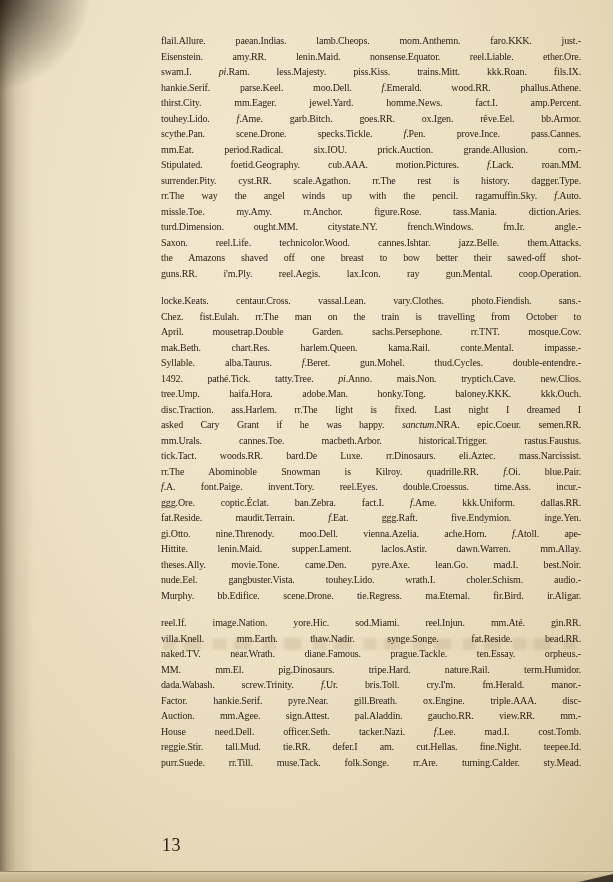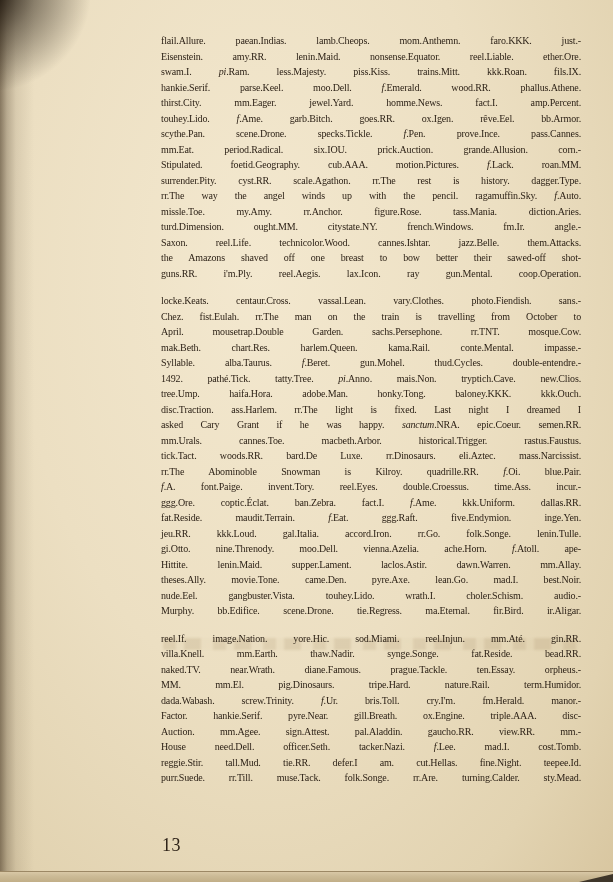--- a/index.html
+++ b/index.html
@@ -135,21 +135,20 @@
       <div class="line">1492. pathé.Tick. tatty.Tree. <i>pi</i>.Anno. mais.Non. tryptich.Cave. new.Clios.</div>
       <div class="line">tree.Ump. haifa.Hora. adobe.Man. honky.Tong. baloney.KKK. kkk.Ouch.</div>
       <div class="line">disc.Traction. ass.Harlem. rr.The light is fixed. Last night I dreamed I</div>
       <div class="line">asked Cary Grant if he was happy. <i>sanctum</i>.NRA. epic.Coeur. semen.RR.</div>
       <div class="line">mm.Urals. cannes.Toe. macbeth.Arbor. historical.Trigger. rastus.Faustus.</div>
       <div class="line">tick.Tact. woods.RR. bard.De Luxe. rr.Dinosaurs. eli.Aztec. mass.Narcissist.</div>
       <div class="line">rr.The Abominoble Snowman is Kilroy. quadrille.RR. <i>f</i>.Oi. blue.Pair.</div>
       <div class="line"><i>f</i>.A. font.Paige. invent.Tory. reel.Eyes. double.Croessus. time.Ass. incur.-</div>
       <div class="line">ggg.Ore. coptic.Éclat. ban.Zebra. fact.I. <i>f</i>.Ame. kkk.Uniform. dallas.RR.</div>
       <div class="line">fat.Reside. maudit.Terrain. <i>f</i>.Eat. ggg.Raft. five.Endymion. inge.Yen.</div>
-      <div class="line">jeu.RR. kkk.Loud. gal.Italia. accord.Iron. rr.Go. folk.Songe. lenin.Tulle.</div>
       <div class="line">gi.Otto. nine.Threnody. moo.Dell. vienna.Azelia. ache.Horn. <i>f</i>.Atoll. ape-</div>
       <div class="line">Hittite. lenin.Maid. supper.Lament. laclos.Astir. dawn.Warren. mm.Allay.</div>
       <div class="line">theses.Ally. movie.Tone. came.Den. pyre.Axe. lean.Go. mad.I. best.Noir.</div>
       <div class="line">nude.Eel. gangbuster.Vista. touhey.Lido. wrath.I. choler.Schism. audio.-</div>
       <div class="line">Murphy. bb.Edifice. scene.Drone. tie.Regress. ma.Eternal. fir.Bird. ir.Aligar.</div>
     </div>
     <div class="paragraph">
       <div class="line">reel.If. image.Nation. yore.Hic. sod.Miami. reel.Injun. mm.Até. gin.RR.</div>
       <div class="line">villa.Knell. mm.Earth. thaw.Nadir. synge.Songe. fat.Reside. bead.RR.</div>
       <div class="line">naked.TV. near.Wrath. diane.Famous. prague.Tackle. ten.Essay. orpheus.-</div>

